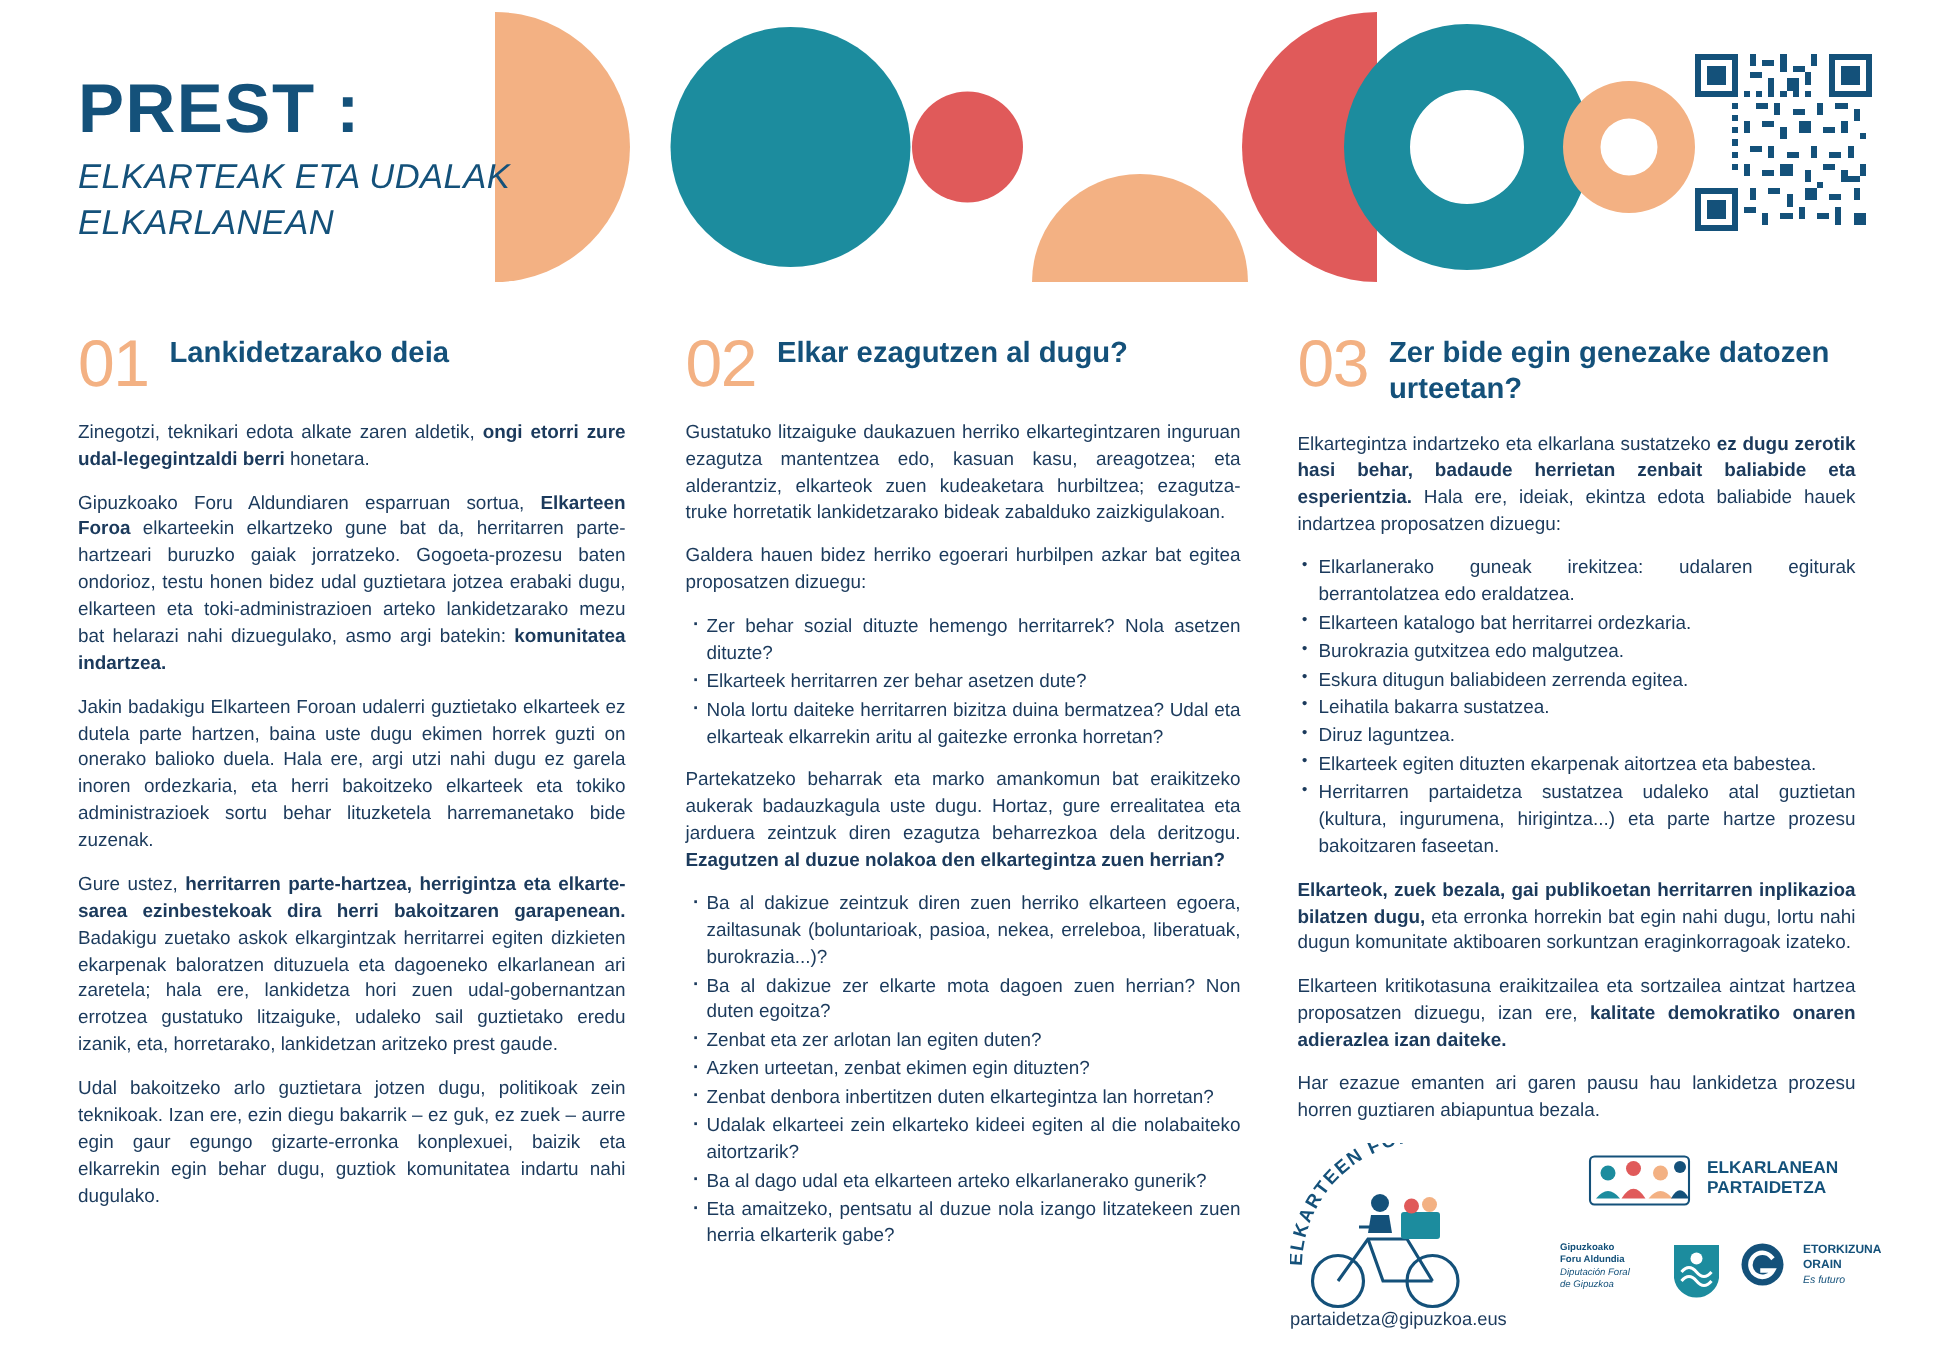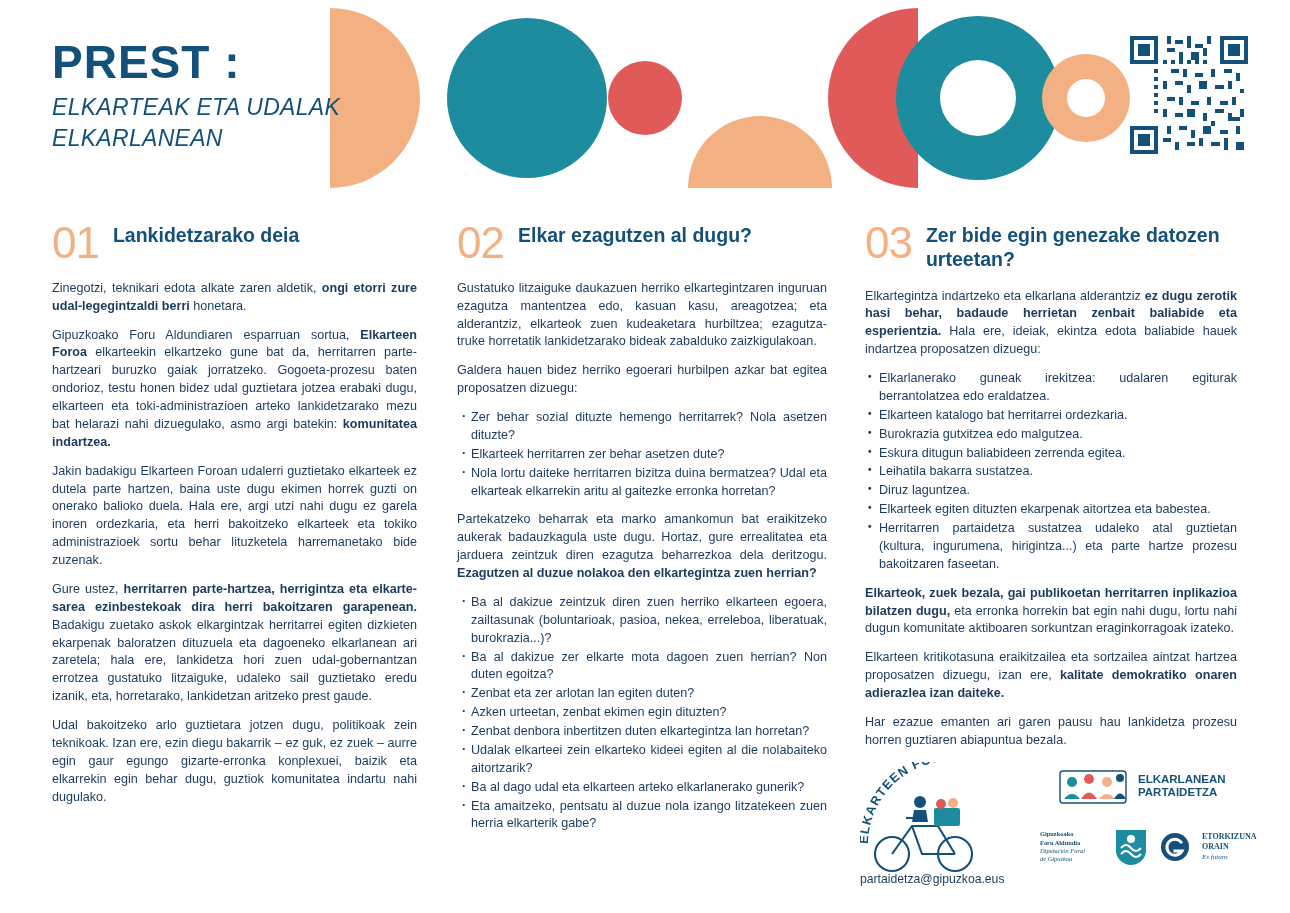--- a/index.html
+++ b/index.html
@@ -23,21 +23,21 @@
 
   
   .header {
     position: relative;
     height: 200px;
     width: 1290px;
   }
   .title-block {
     position: absolute;
     left: 52px;
-    top: 38px;
+    top: 48px;
     z-index: 5;
   }
   .title-main {
     font-size: 46px;
     font-weight: bold;
     letter-spacing: 1px;
     color: #14517a;
     line-height: 1.05;
   }
   .title-sub {
@@ -171,23 +171,22 @@
     left: 198px;
     top: 0px;
     width: 200px;
     height: 52px;
   }
   .logo-row {
     position: absolute;
     left: 180px;
     top: 68px;
     display: flex;
-    align-items: center;
+    align-items: flex-start;
     gap: 12px;
-    font-family: Liberation Serif, serif;
   }
   .logo-gipuzkoa-txt {
     font-size: 6.4px;
     line-height: 1.32;
     color: #14517a;
     font-weight: bold;
     text-align: left;
     width: 62px;
   }
   .logo-gipuzkoa-txt .it { font-style: italic; font-weight: normal;}
@@ -370,21 +369,21 @@
           <li>Eta amaitzeko, pentsatu al duzue nola izango litzatekeen zuen herria elkarterik gabe?</li>
         </ul>
     </div>
 
     <div class="col col3">
       <div class="col-head">
         <div class="col-num">03</div>
         <div class="col-title">Zer bide egin genezake datozen urteetan?</div>
       </div>
       <div id="c3-paras">
-          <p class="body"><span>Elkartegintza indartzeko eta elkarlana alderantziz </span><b>ez dugu zerotik hasi behar, badaude herrietan zenbait baliabide eta esperientzia.</b><span> Hala ere, ideiak, ekintza edota baliabide hauek indartzea proposatzen dizuegu:</span></p>
+          <p class="body"><span>Elkartegintza indartzeko eta elkarlana sustatzeko </span><b>ez dugu zerotik hasi behar, badaude herrietan zenbait baliabide eta esperientzia.</b><span> Hala ere, ideiak, ekintza edota baliabide hauek indartzea proposatzen dizuegu:</span></p>
         </div>
       <ul class="bullets dots" id="c3-b1">
           <li>Elkarlanerako guneak irekitzea: udalaren egiturak berrantolatzea edo eraldatzea.</li>
           <li>Elkarteen katalogo bat herritarrei ordezkaria.</li>
           <li>Burokrazia gutxitzea edo malgutzea.</li>
           <li>Eskura ditugun baliabideen zerrenda egitea.</li>
           <li>Leihatila bakarra sustatzea.</li>
           <li>Diruz laguntzea.</li>
           <li>Elkarteek egiten dituzten ekarpenak aitortzea eta babestea.</li>
           <li>Herritarren partaidetza sustatzea udaleko atal guztietan (kultura, ingurumena, hirigintza...) eta parte hartze prozesu bakoitzaren faseetan.</li>

